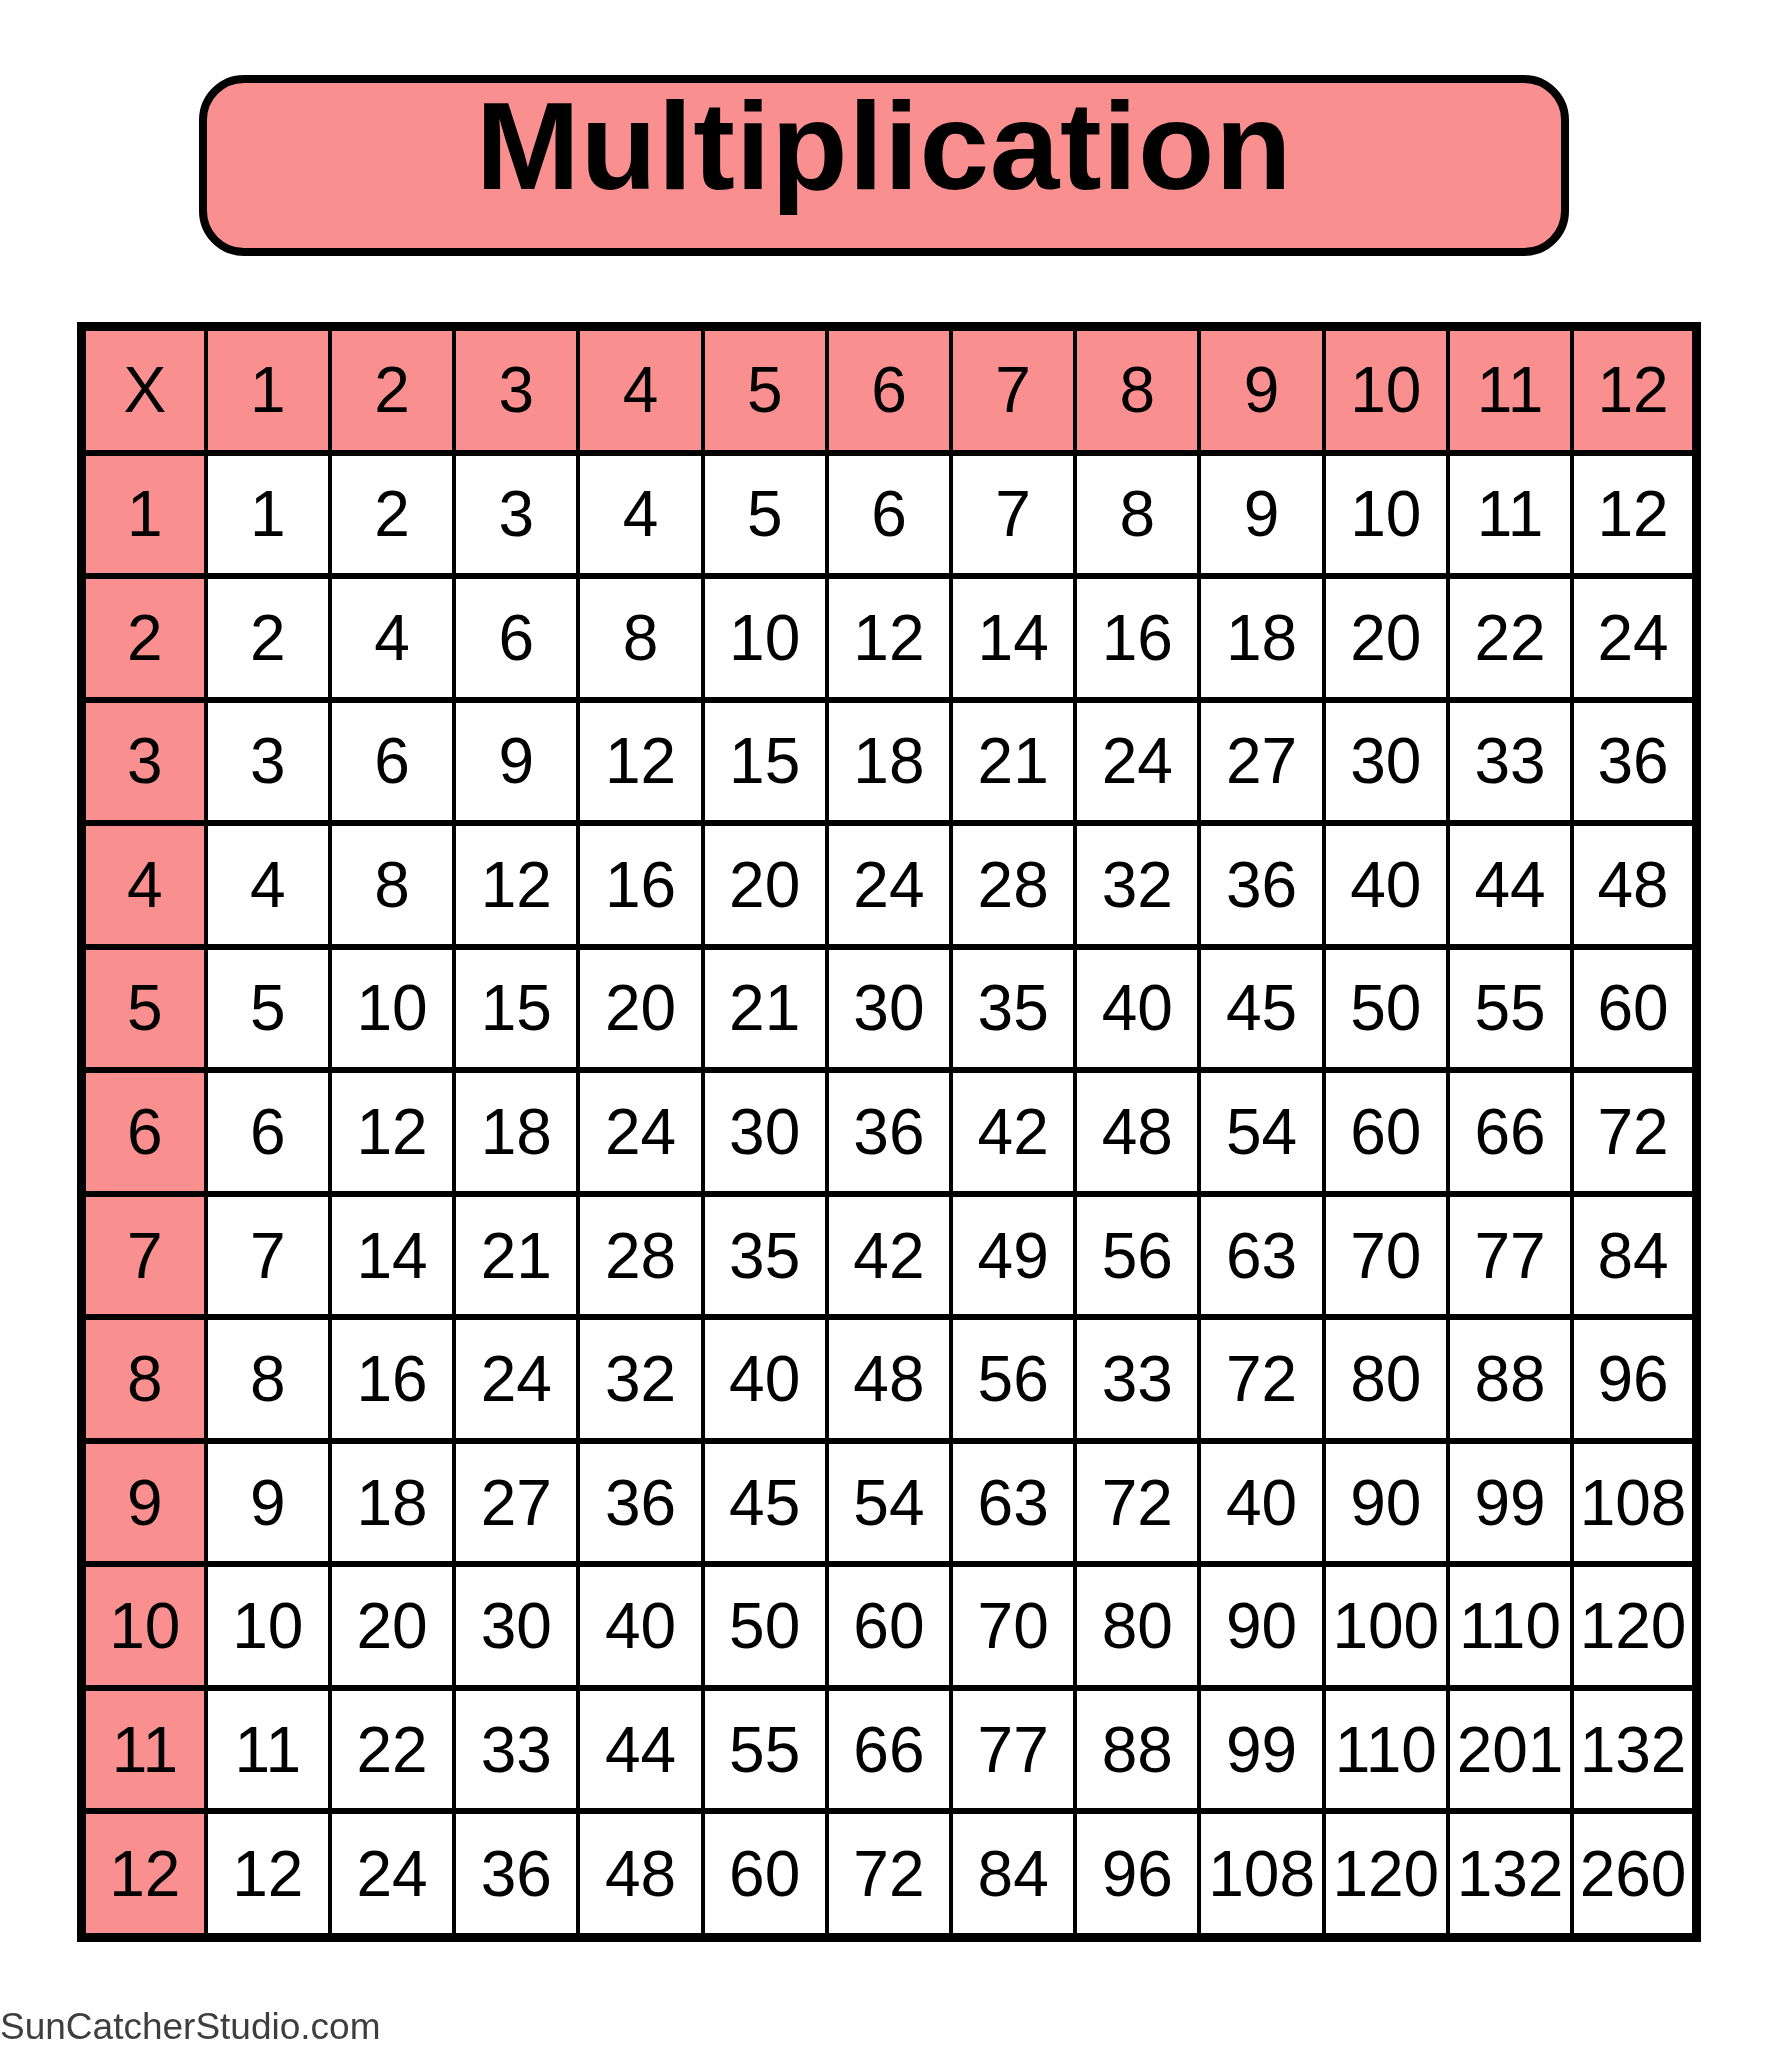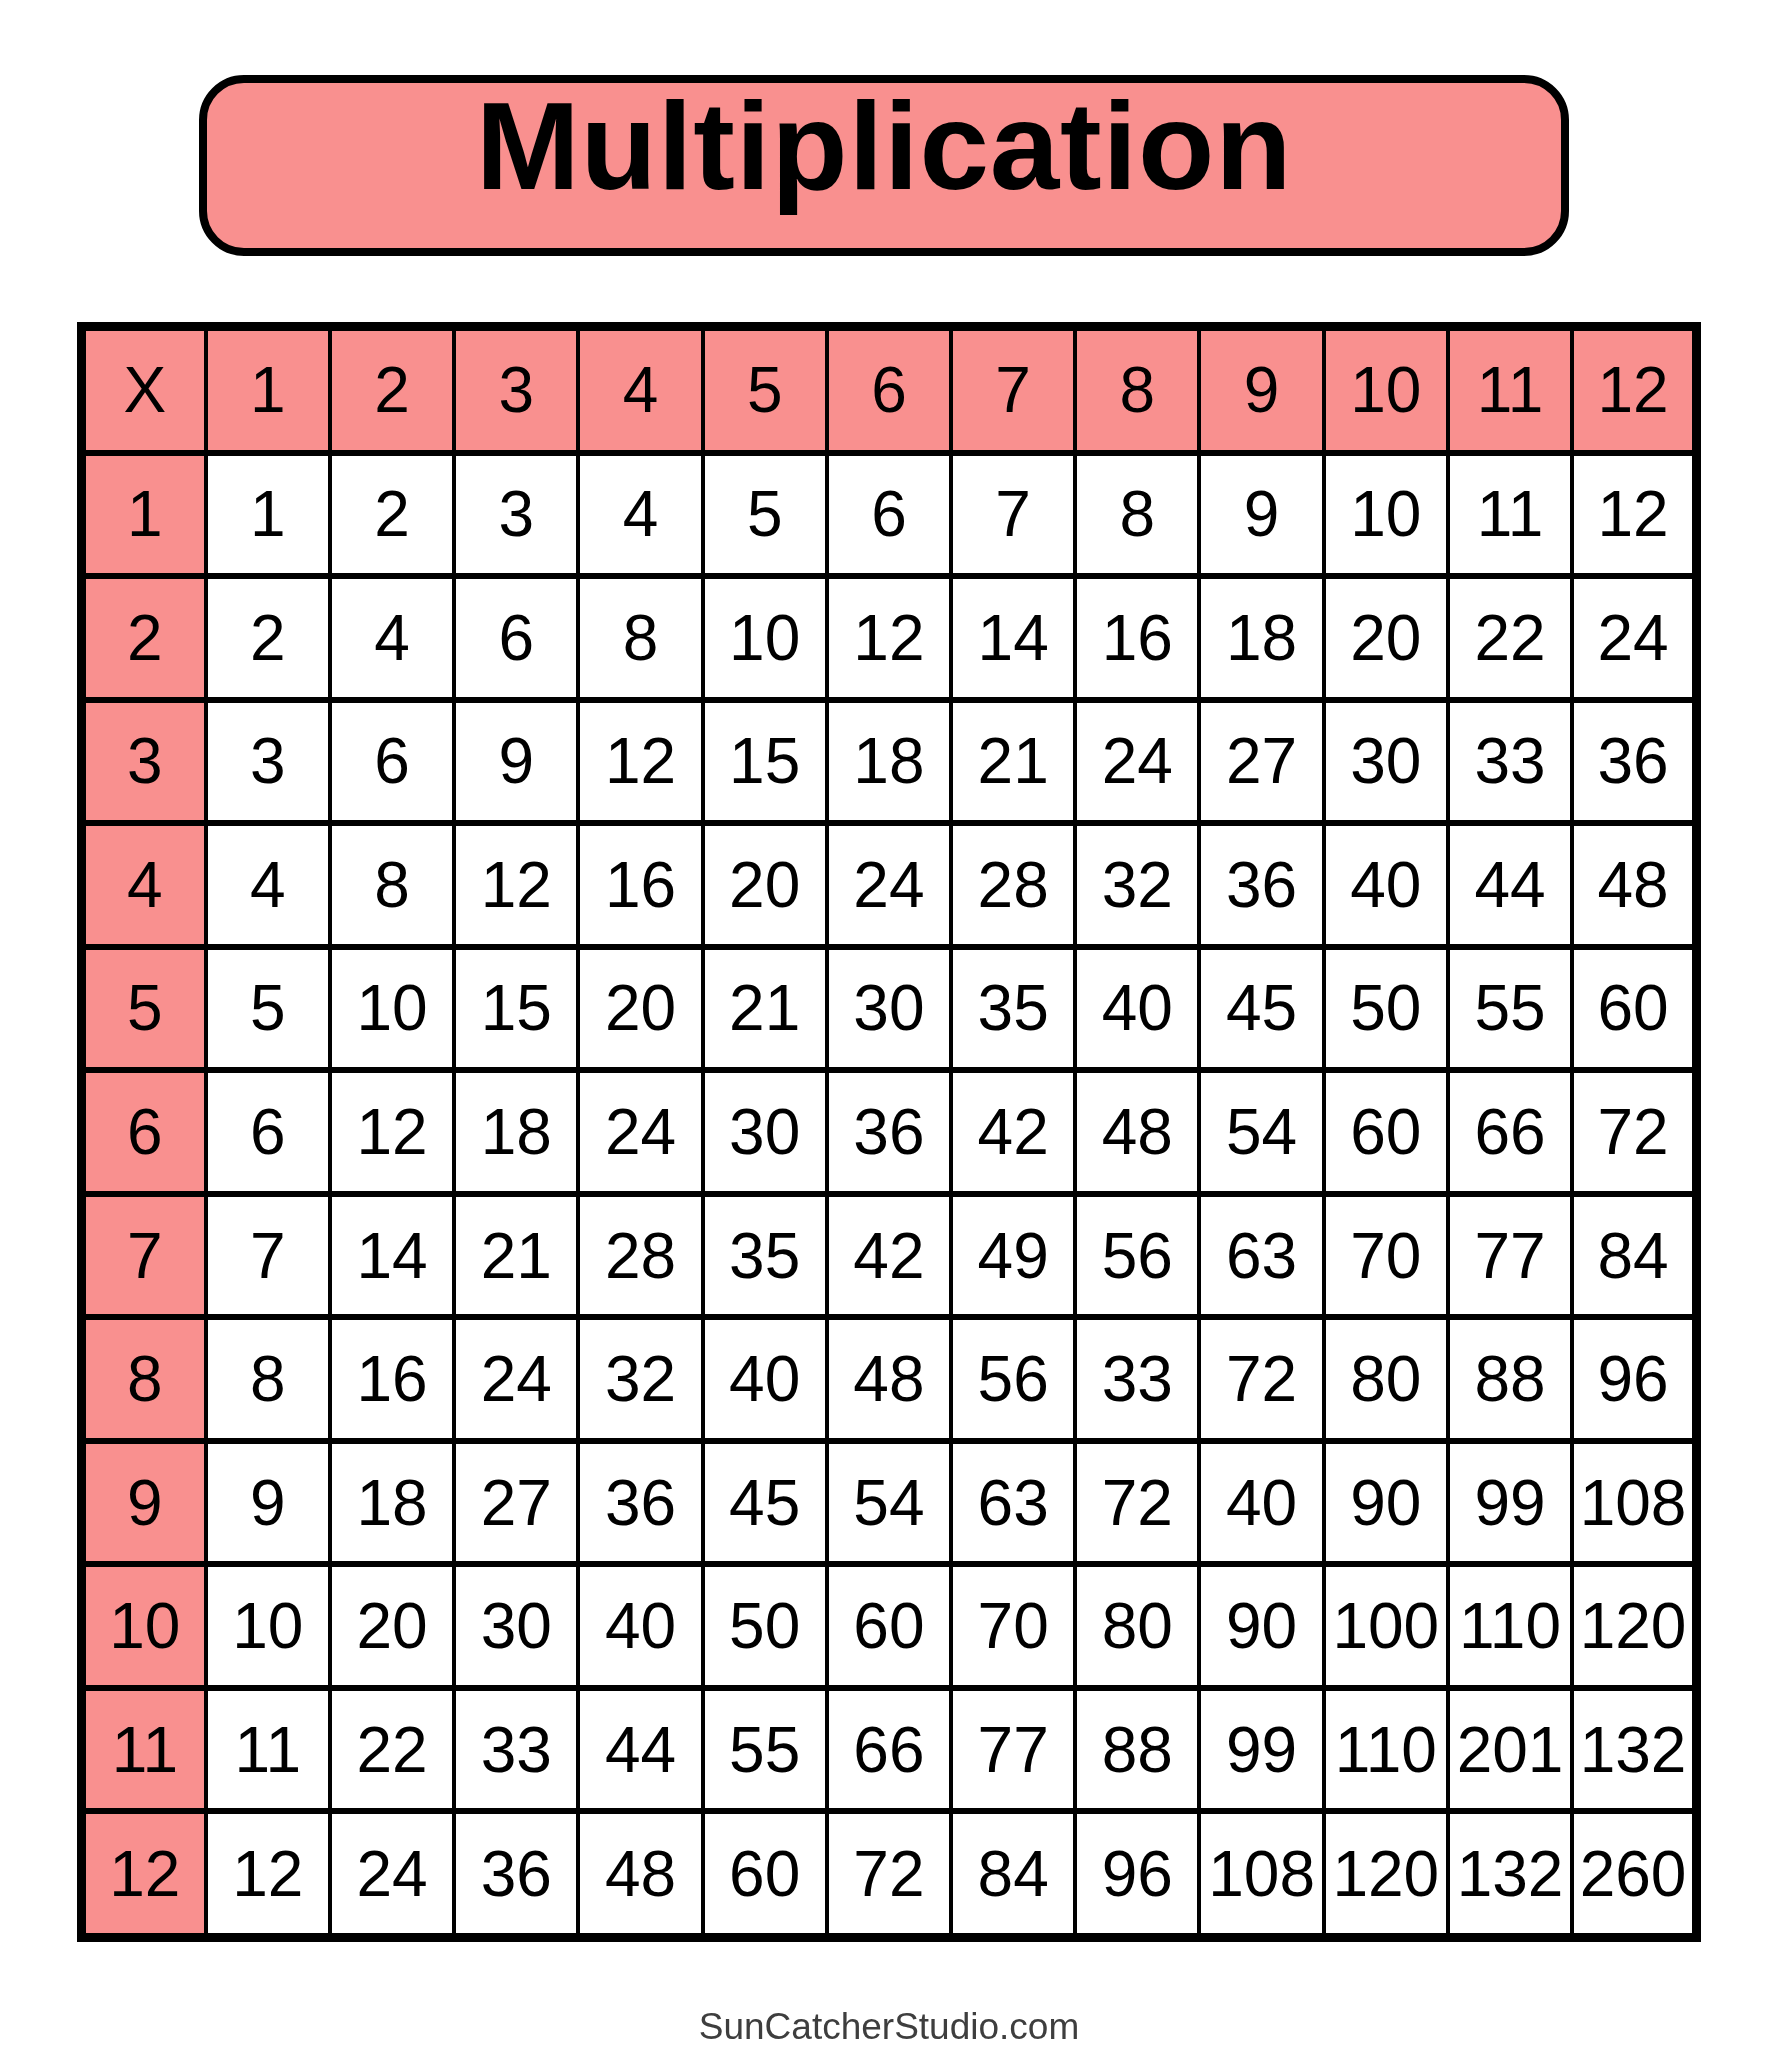--- a/index.html
+++ b/index.html
@@ -46,21 +46,21 @@
     color: var(--ink, #000000);
     padding: 0;
     line-height: 1;
   }
   table.grid td { background: #ffffff; }
   table.grid th.hdr { background: var(--accent, #F9908F); }
   .footer {
     position: absolute;
     left: 0; top: 2007px;
     width: 1778px;
-    text-align: center;
+    text-align: left;
     font-size: 37px;
     color: var(--footer-ink, #3E3E3E);
     line-height: 1.1;
   }
 </style>
 </head>
 <body>
 
 <div class="banner">
   <div class="title">Multiplication</div>

